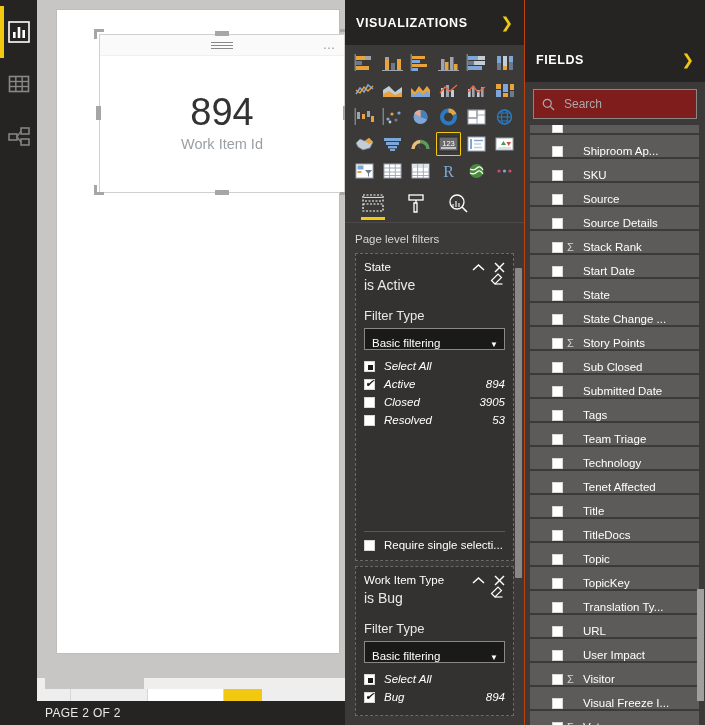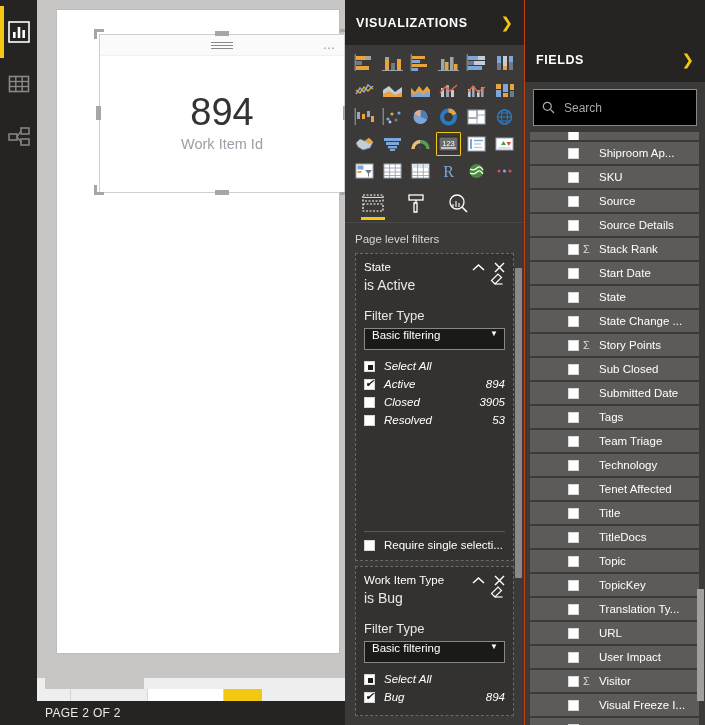--- a/index.html
+++ b/index.html
@@ -164,22 +164,22 @@
     margin-bottom: 5px; position: relative;
   }
   .fc-row1 { display: flex; align-items: center; justify-content: space-between; }
   .fc-name { color: #ffffff; font-size: 11.5px; }
   .fc-icons { display: flex; align-items: center; gap: 9px; }
   .fc-sub { color: #e8e8e8; font-size: 14px; margin-top: 4px; }
   .fc-ftype { color: #e8e8e8; font-size: 13px; margin-top: 15px; }
   .fc-subrow { display: flex; align-items: flex-start; justify-content: space-between; }
   .fc-select {
     margin-top: 5px; height: 22px; background: #1a1a19; border: 1px solid #8a8886;
-    display: flex; align-items: flex-start; justify-content: space-between;
-    padding: 0 6px 0 7px; color: #ffffff; font-size: 11.5px;
+    display: flex; align-items: flex-end; justify-content: space-between;
+    padding: 8px 6px 0 7px; color: #ffffff; font-size: 11.5px;
   }
   .caret { font-size: 8px; color: #ffffff; }
   .fc-list { margin-top: 7px; }
   .fc-item {
     display: flex; align-items: center; height: 18px; font-size: 11.5px;
     color: #ffffff;
     font-style: italic;
   }
   .fc-item .lbl { margin-left: 9px; flex: 1; }
   .fc-item .cnt { color: #ffffff; font-size: 11.5px; }
@@ -206,30 +206,30 @@
     background: #8a8886; border-radius: 1px;
   }
 
   
   .fields-pane {
     flex: 1; background: #3b3a39; display: flex; flex-direction: column;
     position: relative; overflow: hidden; margin-top: 37px;
   }
   .search-wrap { padding: 7px 8px 6px 8px; background: #3b3a39; }
   .search-box {
-    height: 37px; background: #000000; border: 1px solid #8a8886;
+    height: 30px; background: #7f1d1d; border: 1px solid #8a8886;
     display: flex; align-items: center; padding: 0 8px;
   }
   .search-ph { color: #a9a9a9; font-size: 12px; margin-left: 9px; }
   .fields-list {
     flex: 1; overflow: hidden; position: relative; padding: 0 6px 0 5px;
   }
   .field-row {
     height: 22px; background: #5c5b59; margin-bottom: 2px;
-    display: flex; align-items: center; padding-left: 38px;
+    display: flex; align-items: flex-end; padding-left: 22px;
     font-size: 11.5px; color: #ffffff;
   }
   .field-row .cbox { flex: 0 0 11px; }
   .field-row .sig {
     margin-left: 4px; color: #d6d6d6; font-size: 11px; width: 10px; flex: 0 0 10px;
   }
   .field-row .fname { margin-left: 6px; }
   .field-row .fname.nosig { margin-left: 20px; }
   .field-row.clipped { height: 8px; margin-bottom: 2px; overflow: hidden; }
   .fields-scroll {

